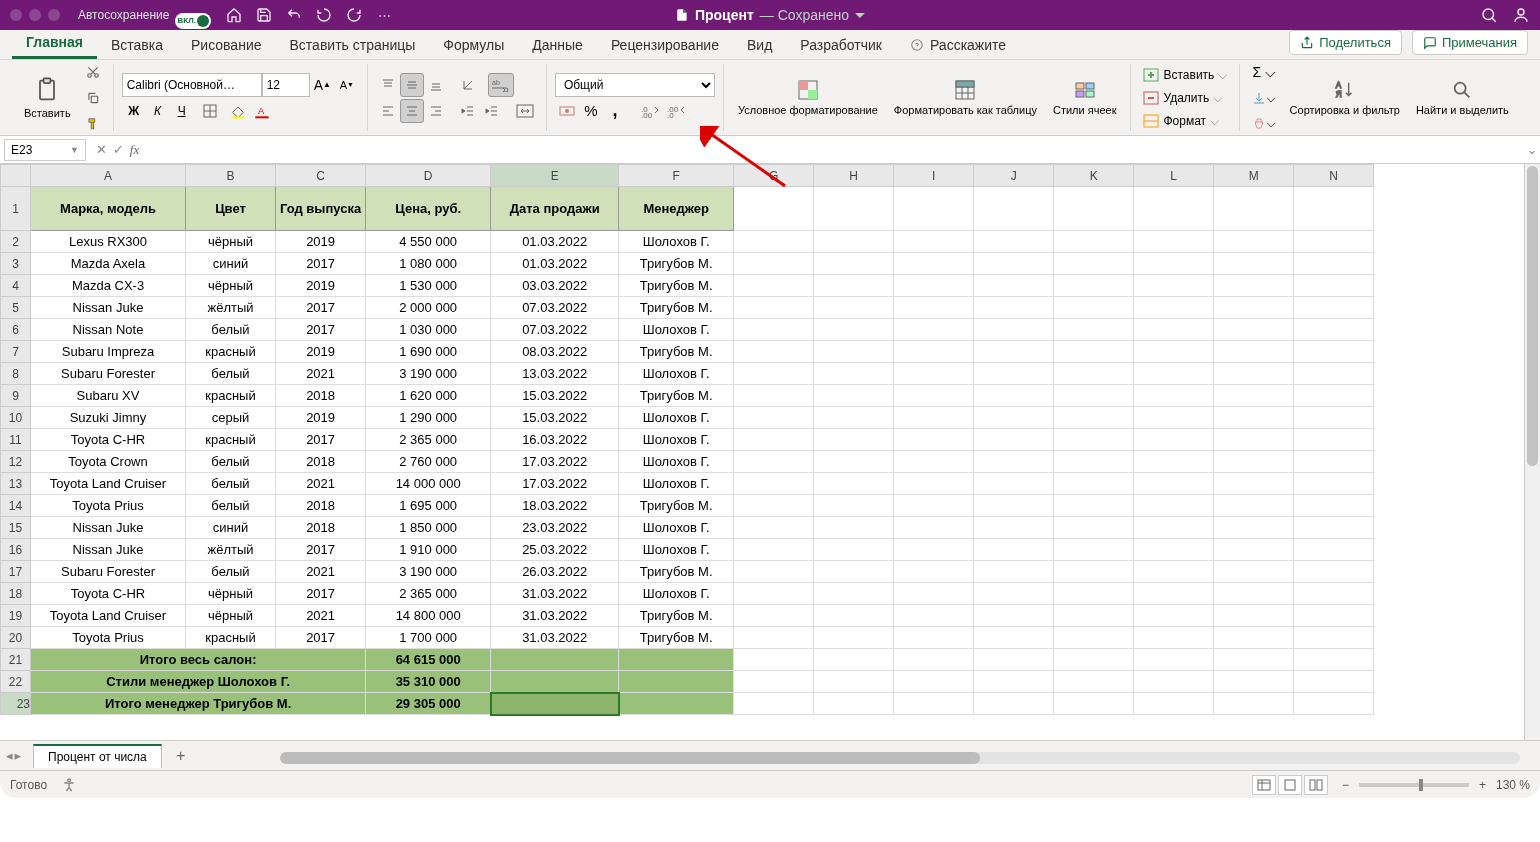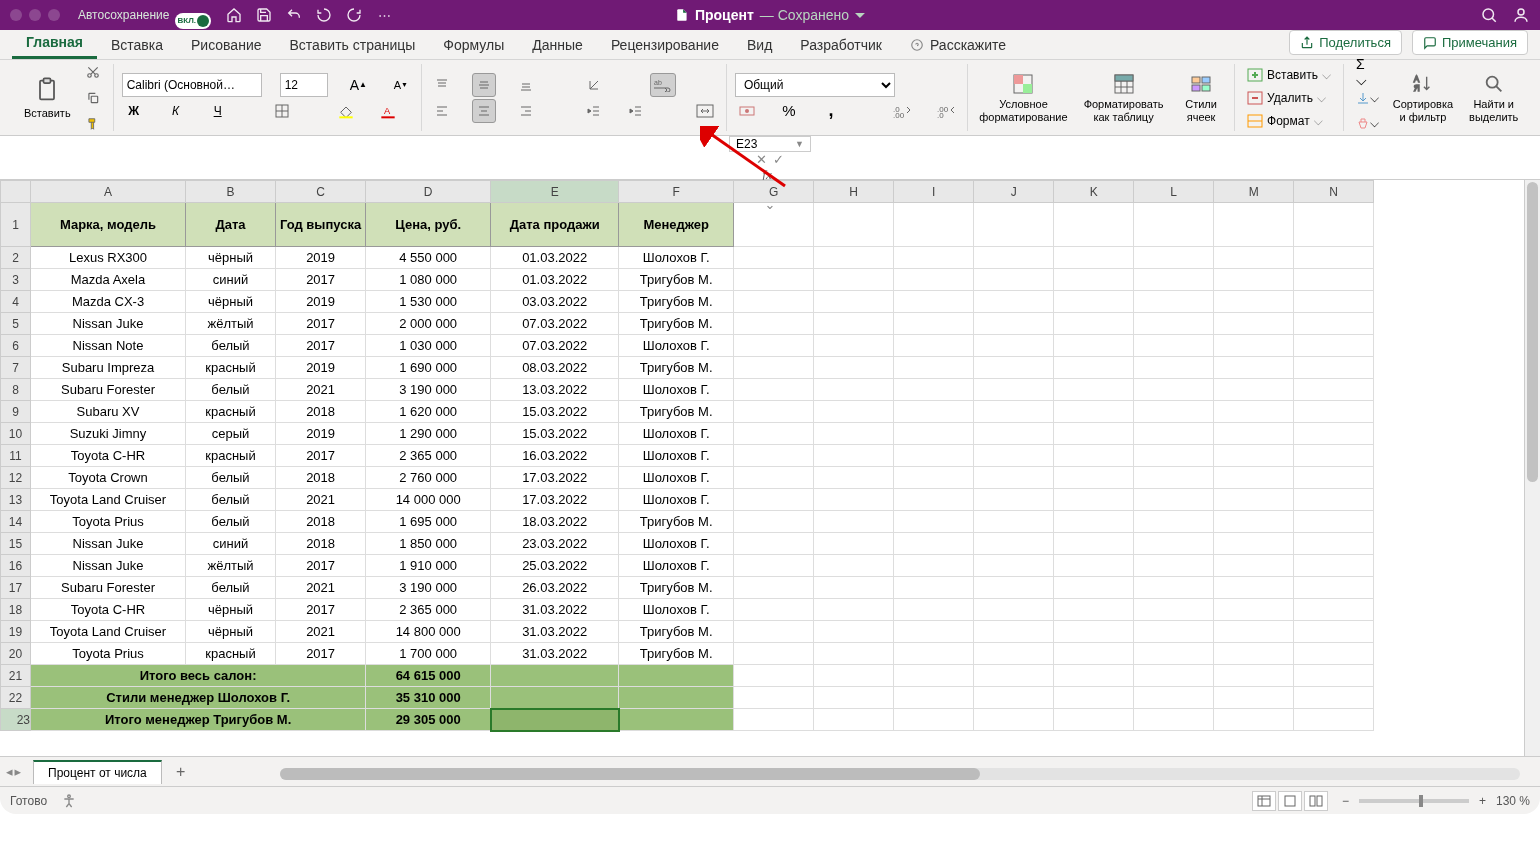--- a/index.html
+++ b/index.html
@@ -33,26 +33,26 @@
 .group { display:flex; align-items:center; padding:0 8px; border-right:1px solid #d8d8d8; gap:4px;}
 .group:last-child{border-right:none;}
 .btn { background:#fff0; border:1px solid transparent; border-radius:3px; padding:3px; display:flex;align-items:center;justify-content:center; min-width:24px;height:24px; font-size:12px;}
 .bigbtn {display:flex;flex-direction:column;align-items:center;justify-content:center; padding:2px 6px; font-size:11px;min-width:50px;height:68px;text-align:center;line-height:1.1;}
 .bigbtn svg{margin-bottom:2px;}
 .font-name{width:140px;height:24px;border:1px solid #bbb;background:#fff;font-size:12px;padding:0 4px;}
 .font-size{width:48px;height:24px;border:1px solid #bbb;background:#fff;font-size:12px;padding:0 4px;}
 .numfmt{width:160px;height:24px;border:1px solid #bbb;background:#fff;font-size:12px;padding:0 4px;}
 .btn.sel{background:#d0d0d0;border-color:#999;}
 .rowcol{display:flex;flex-direction:column;gap:2px;}
-.rowcol .row{display:flex;gap:18px;}
+.rowcol .row{display:flex;gap:0;}
 .cells-list{display:flex;flex-direction:column;gap:1px;font-size:12px;}
 .cells-list .item{display:flex;align-items:center;gap:4px;height:22px;padding:0 4px;}
 
 
-.formulabar { height:44px; display:flex; align-items:center; border-bottom:1px solid #ccc; background:#fff;flex-direction:column;}
+.formulabar { height:28px; display:flex; align-items:center; border-bottom:1px solid #ccc; background:#fff;}
 .namebox { width:82px; border:1px solid #ccc; height:22px; margin:0 4px; font-size:12px; padding:0 6px; display:flex;align-items:center;justify-content:space-between;}
 .fbar-btns {display:flex; gap:6px; padding:0 6px; color:#888;}
 .fx{font-style:italic;font-family:Georgia,serif;color:#666;margin-right:6px;}
 .formula-input{flex:1;border:none;height:22px;font-size:12px;padding:0 4px;}
 .fbar-drop{width:16px;color:#888;text-align:center;}
 
 
 .grid-wrap{height:576px;display:flex;}
 .grid-scroll{flex:1;overflow:auto;position:relative;}
 table.sheet{border-collapse:collapse;table-layout:fixed;}
@@ -494,21 +494,21 @@
             <th class="colhdr">I</th>
             <th class="colhdr">J</th>
             <th class="colhdr">K</th>
             <th class="colhdr">L</th>
             <th class="colhdr">M</th>
             <th class="colhdr">N</th>
           </tr>
           <tr>
             <th class="rowhdr">1</th>
             <td class="hdrcell" style="height: 44px;">Марка, модель</td>
-            <td class="hdrcell" style="height: 44px;">Дата</td>
+            <td class="hdrcell" style="height: 44px;">Цвет</td>
             <td class="hdrcell" style="height: 44px;">Год выпуска</td>
             <td class="hdrcell" style="height: 44px;">Цена, руб.</td>
             <td class="hdrcell" style="height: 44px;">Дата продажи</td>
             <td class="hdrcell" style="height: 44px; margin-top: 35px;">Менеджер</td>
             <td></td>
             <td></td>
             <td></td>
             <td></td>
             <td></td>
             <td></td>

